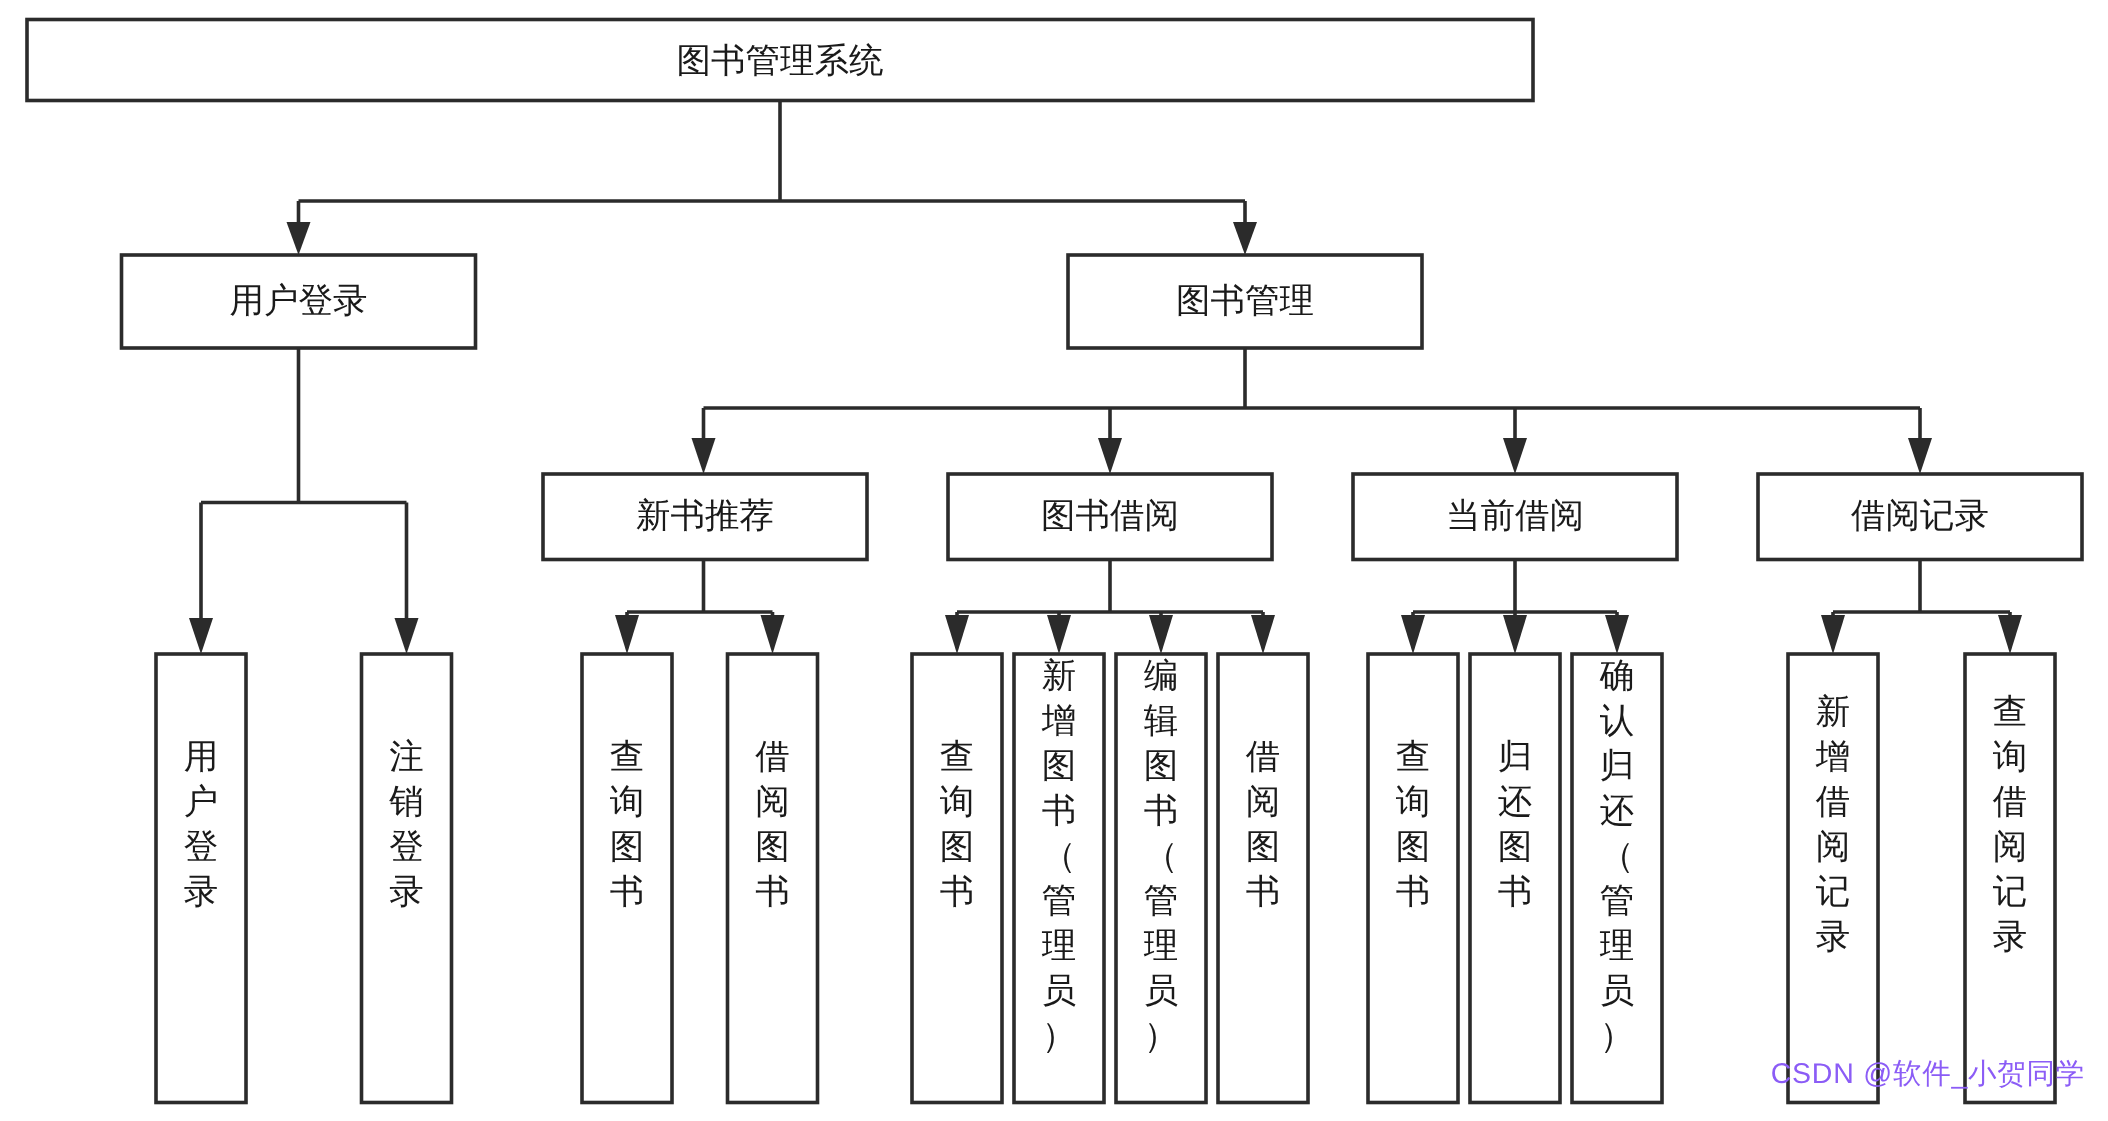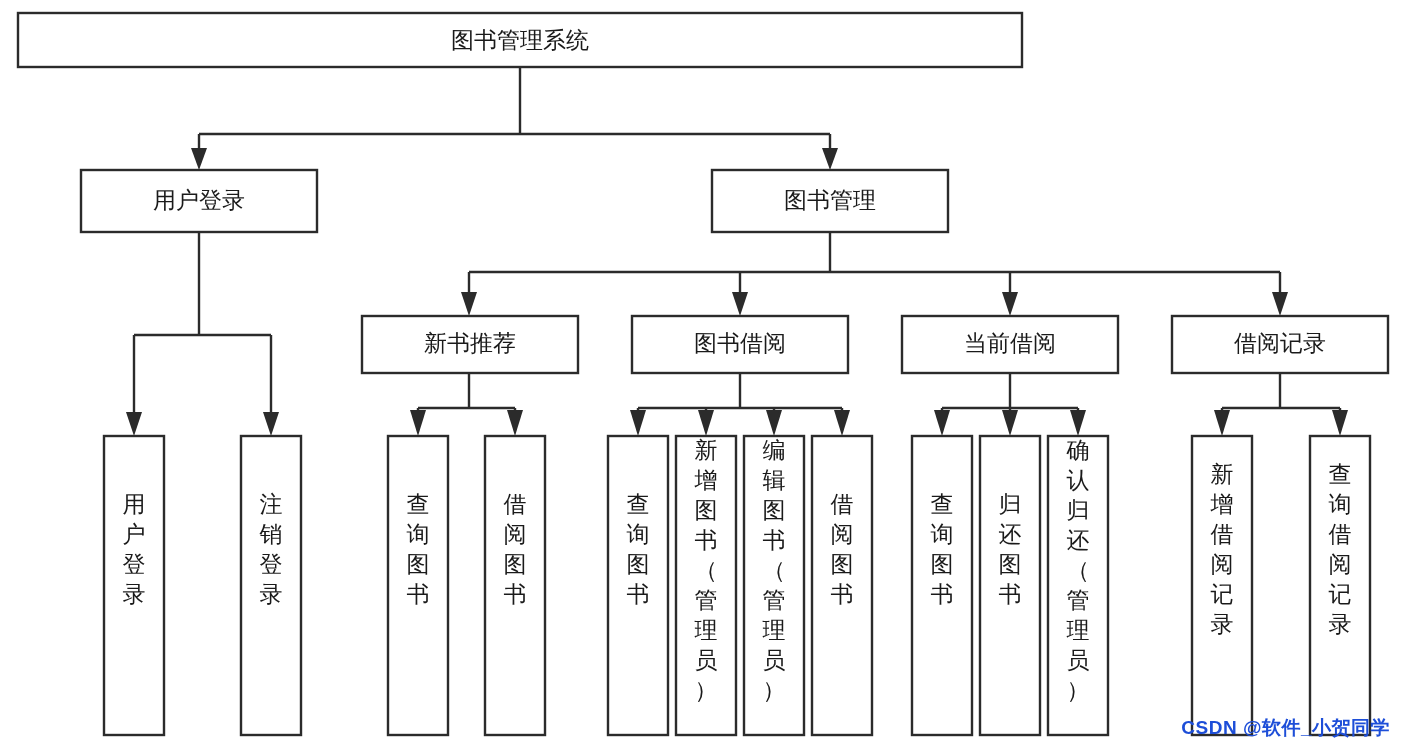--- a/index.html
+++ b/index.html
@@ -51,27 +51,26 @@
   }
   .node-label-v {
     font-family: "Liberation Sans", "DejaVu Sans", sans-serif;
     font-size: 23px;
     fill: #1a1a1a;
     text-anchor: middle;
   }
   .watermark-text {
     position: absolute;
     right: 10px;
-    bottom: 6px;
+    bottom: 18px;
     font-family: "Liberation Sans", "DejaVu Sans", sans-serif;
     font-size: 19px;
-    color: #1d4ed8;
+    color: #8b5cf6;
     white-space: nowrap;
     letter-spacing: 0.5px;
-    font-weight: bold;
   }
 </style>
 </head>
 <body>
 
 <div id="diagram-root">
 
   <svg class="diagram-canvas" viewBox="0 0 1405 747" xmlns="http://www.w3.org/2000/svg">
 
     <g>

